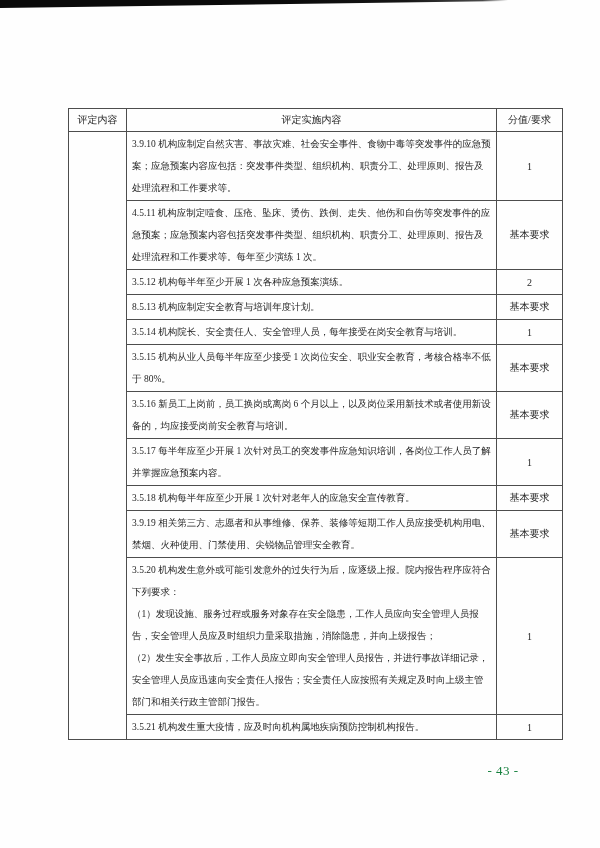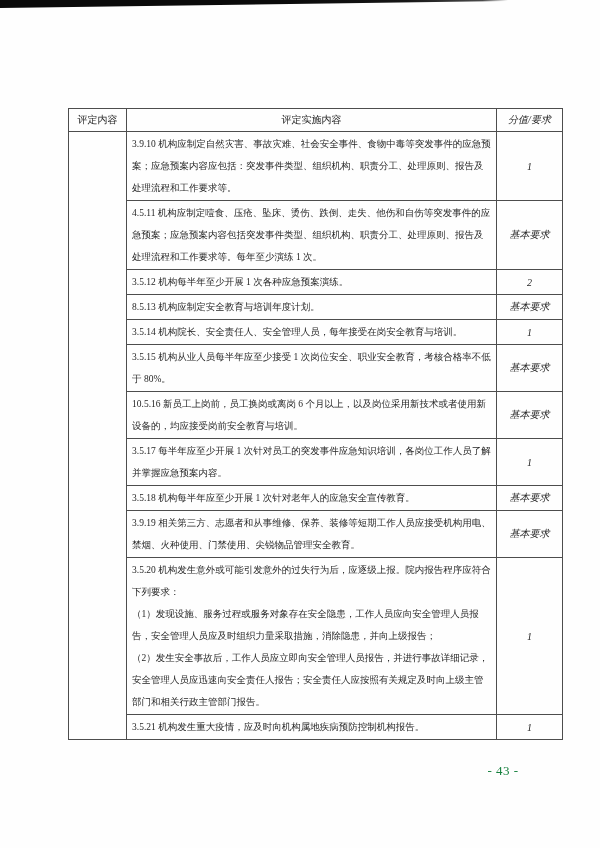--- a/index.html
+++ b/index.html
@@ -38,21 +38,21 @@
     border-collapse: collapse;
     table-layout: fixed;
   }
   .eval-table th,
   .eval-table td {
     border: 1px solid #4d4d4d;
     font-weight: normal;
   }
   .col1 { width: 53px; }
   .col2 { width: 365px; }
-  .col3 { width: 61px; font-style: italic; }
+  .col3 { width: 61px; }
   .eval-table th {
     font-size: 10px;
     height: 22px;
     text-align: center;
     padding: 0 2px;
   }
   .content-cell {
     font-size: 9.5px;
     line-height: 22px;
     padding: 1px 5px 1px 5px;
@@ -121,21 +121,21 @@
     <td class="content-cell col2">3.5.14 机构院长、安全责任人、安全管理人员，每年接受在岗安全教育与培训。</td>
     <td class="score-cell col3">1</td>
   </tr>
 
   <tr>
     <td class="content-cell col2">3.5.15 机构从业人员每半年应至少接受 1 次岗位安全、职业安全教育，考核合格率不低于 80%。</td>
     <td class="score-cell col3">基本要求</td>
   </tr>
 
   <tr>
-    <td class="content-cell col2">10.5.16 新员工上岗前，员工换岗或离岗 6 个月以上，以及岗位采用新技术或者使用新设备的，均应接受岗前安全教育与培训。</td>
+    <td class="content-cell col2">3.5.16 新员工上岗前，员工换岗或离岗 6 个月以上，以及岗位采用新技术或者使用新设备的，均应接受岗前安全教育与培训。</td>
     <td class="score-cell col3">基本要求</td>
   </tr>
 
   <tr>
     <td class="content-cell col2">3.5.17 每半年应至少开展 1 次针对员工的突发事件应急知识培训，各岗位工作人员了解并掌握应急预案内容。</td>
     <td class="score-cell col3">1</td>
   </tr>
 
   <tr>
     <td class="content-cell col2">3.5.18 机构每半年应至少开展 1 次针对老年人的应急安全宣传教育。</td>

